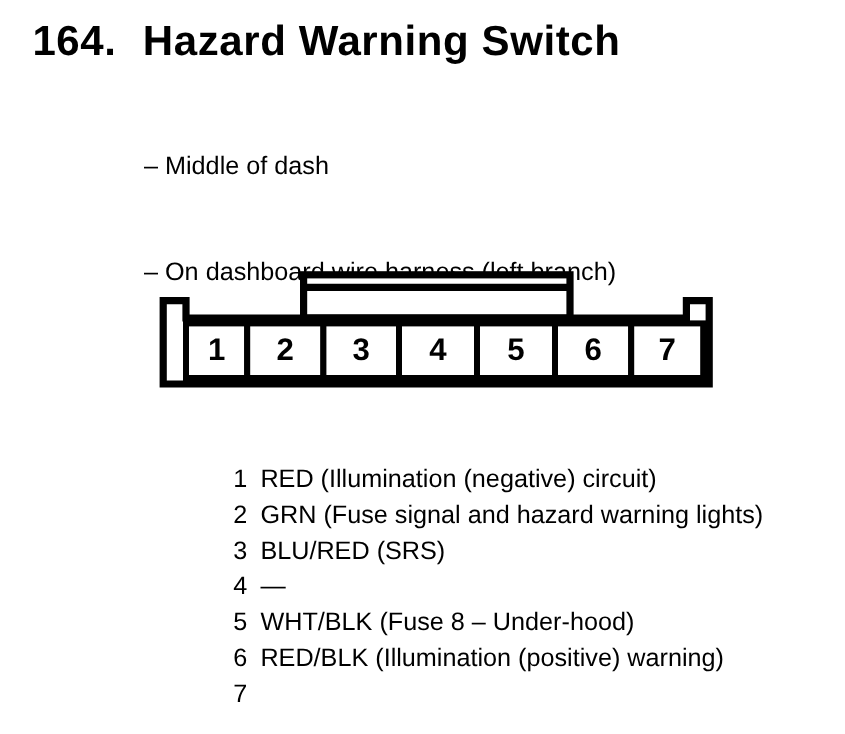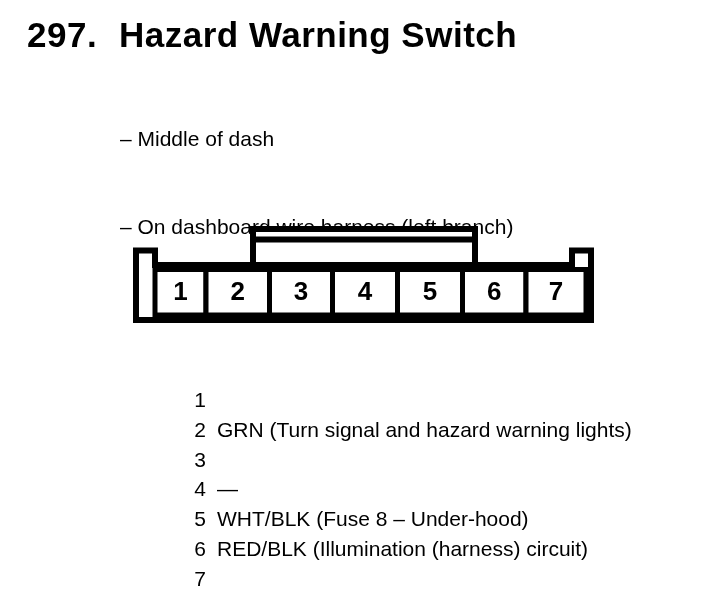--- a/index.html
+++ b/index.html
@@ -45,21 +45,21 @@
     position:absolute; left:190px; top:385px;
     font-size:21px;
   }
   .pinout .row { display:flex; line-height:29.8px; }
   .pinout .pin-no { width:16px; text-align:right; flex:none; }
   .pinout .pin-desc { margin-left:11px; white-space:pre; }
 </style>
 </head>
 <body>
 
-<span class="item-no">297.</span>
+<span class="item-no">164.</span>
 <span class="item-title">Hazard Warning Switch</span>
 
 <div class="attributes">
   <div>– Middle of dash</div>
   <div>– On dashboard wire harness (left branch)</div>
 </div>
 
 <svg class="connector" viewBox="0 0 475 110" aria-hidden="false">
 
   <rect class="fillrect6" x="123" y="9" width="222" height="36"></rect>
@@ -80,36 +80,38 @@
   <text x="171" y="80">3</text>
   <text x="235" y="80">4</text>
   <text x="300" y="80">5</text>
   <text x="364.25" y="80">6</text>
   <text x="426" y="80">7</text>
 </svg>
 
 <div class="pinout">
   <div class="row">
     <span class="pin-no">1</span>
+    <span class="pin-desc">RED (Illumination (negative) circuit)</span>
   </div>
   <div class="row">
     <span class="pin-no">2</span>
-    <span class="pin-desc">GRN (Turn signal and hazard warning lights)</span>
+    <span class="pin-desc">GRN (Fuse signal and hazard warning lights)</span>
   </div>
   <div class="row">
     <span class="pin-no">3</span>
+    <span class="pin-desc">BLU/RED (SRS)</span>
   </div>
   <div class="row">
     <span class="pin-no">4</span>
     <span class="pin-desc">—</span>
   </div>
   <div class="row">
     <span class="pin-no">5</span>
     <span class="pin-desc">WHT/BLK (Fuse 8 – Under-hood)</span>
   </div>
   <div class="row">
     <span class="pin-no">6</span>
-    <span class="pin-desc">RED/BLK (Illumination (harness) circuit)</span>
+    <span class="pin-desc">RED/BLK (Illumination (positive) warning)</span>
   </div>
   <div class="row">
     <span class="pin-no">7</span>
   </div>
 </div>
 
 </body></html>

